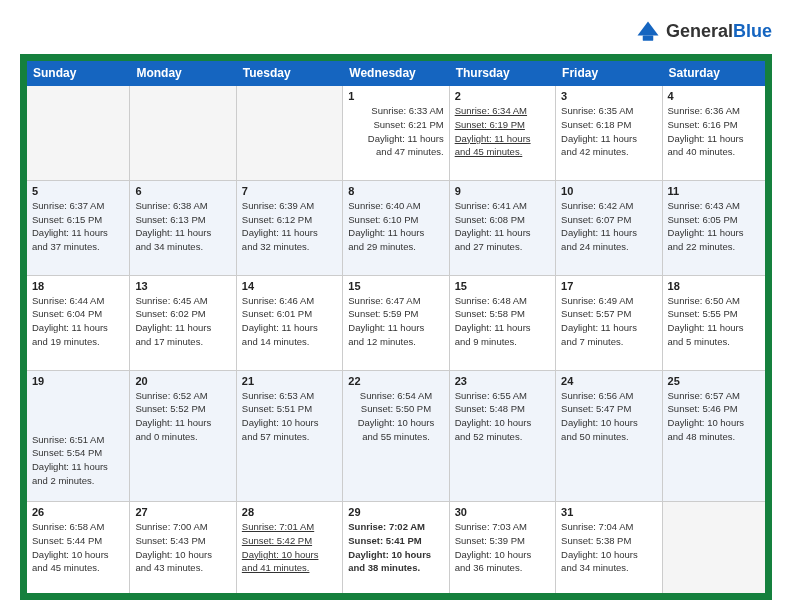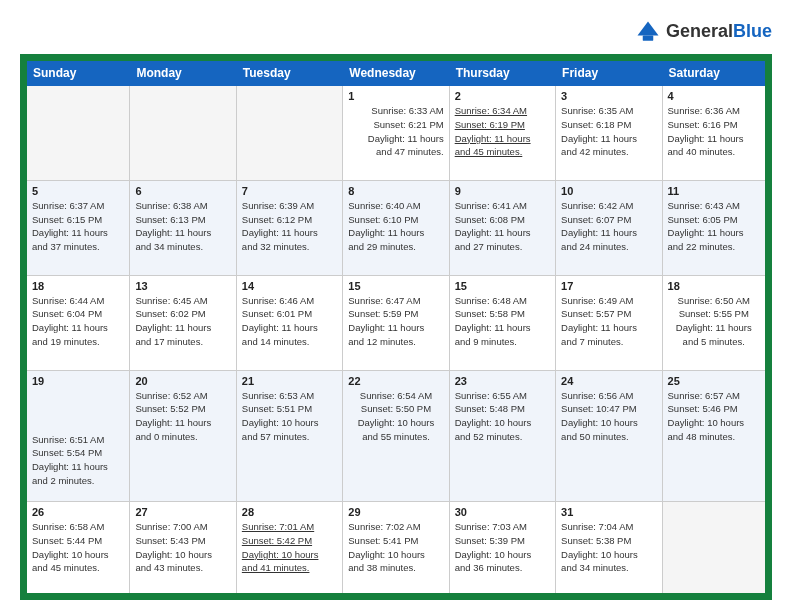--- a/index.html
+++ b/index.html
@@ -249,21 +249,21 @@
           </td>
           <td>
             <div class="day-num">17</div>
             <div class="day-info" style="white-space: pre-line;">Sunrise: 6:49 AM
 Sunset: 5:57 PM
 Daylight: 11 hours
 and 7 minutes.</div>
           </td>
           <td>
             <div class="day-num">18</div>
-            <div class="day-info" style="white-space: pre-line; text-align: center;">Sunrise: 6:50 AM
+            <div class="day-info" style="white-space: pre-line;">Sunrise: 6:50 AM
 Sunset: 5:55 PM
 Daylight: 11 hours
 and 5 minutes.</div>
           </td>
         </tr>
         <tr class="row-shade">
           <td>
             <div class="day-num">19</div>
             <div class="day-info" style="white-space: pre-line; margin-top: 46px;">Sunrise: 6:51 AM
 Sunset: 5:54 PM
@@ -294,21 +294,21 @@
           <td>
             <div class="day-num">23</div>
             <div class="day-info" style="white-space: pre-line;">Sunrise: 6:55 AM
 Sunset: 5:48 PM
 Daylight: 10 hours
 and 52 minutes.</div>
           </td>
           <td>
             <div class="day-num">24</div>
             <div class="day-info" style="white-space: pre-line;">Sunrise: 6:56 AM
-Sunset: 10:47 PM
+Sunset: 5:47 PM
 Daylight: 10 hours
 and 50 minutes.</div>
           </td>
           <td>
             <div class="day-num">25</div>
             <div class="day-info" style="white-space: pre-line;">Sunrise: 6:57 AM
 Sunset: 5:46 PM
 Daylight: 10 hours
 and 48 minutes.</div>
           </td>
@@ -330,21 +330,21 @@
           </td>
           <td>
             <div class="day-num">28</div>
             <div class="day-info" style="white-space: pre-line; text-decoration: underline;">Sunrise: 7:01 AM
 Sunset: 5:42 PM
 Daylight: 10 hours
 and 41 minutes.</div>
           </td>
           <td>
             <div class="day-num">29</div>
-            <div class="day-info" style="white-space: pre-line;">Sunrise: 7:02 AM
+            <div class="day-info" style="white-space: pre-line; font-weight: bold;">Sunrise: 7:02 AM
 Sunset: 5:41 PM
 Daylight: 10 hours
 and 38 minutes.</div>
           </td>
           <td>
             <div class="day-num">30</div>
             <div class="day-info" style="white-space: pre-line;">Sunrise: 7:03 AM
 Sunset: 5:39 PM
 Daylight: 10 hours
 and 36 minutes.</div>

